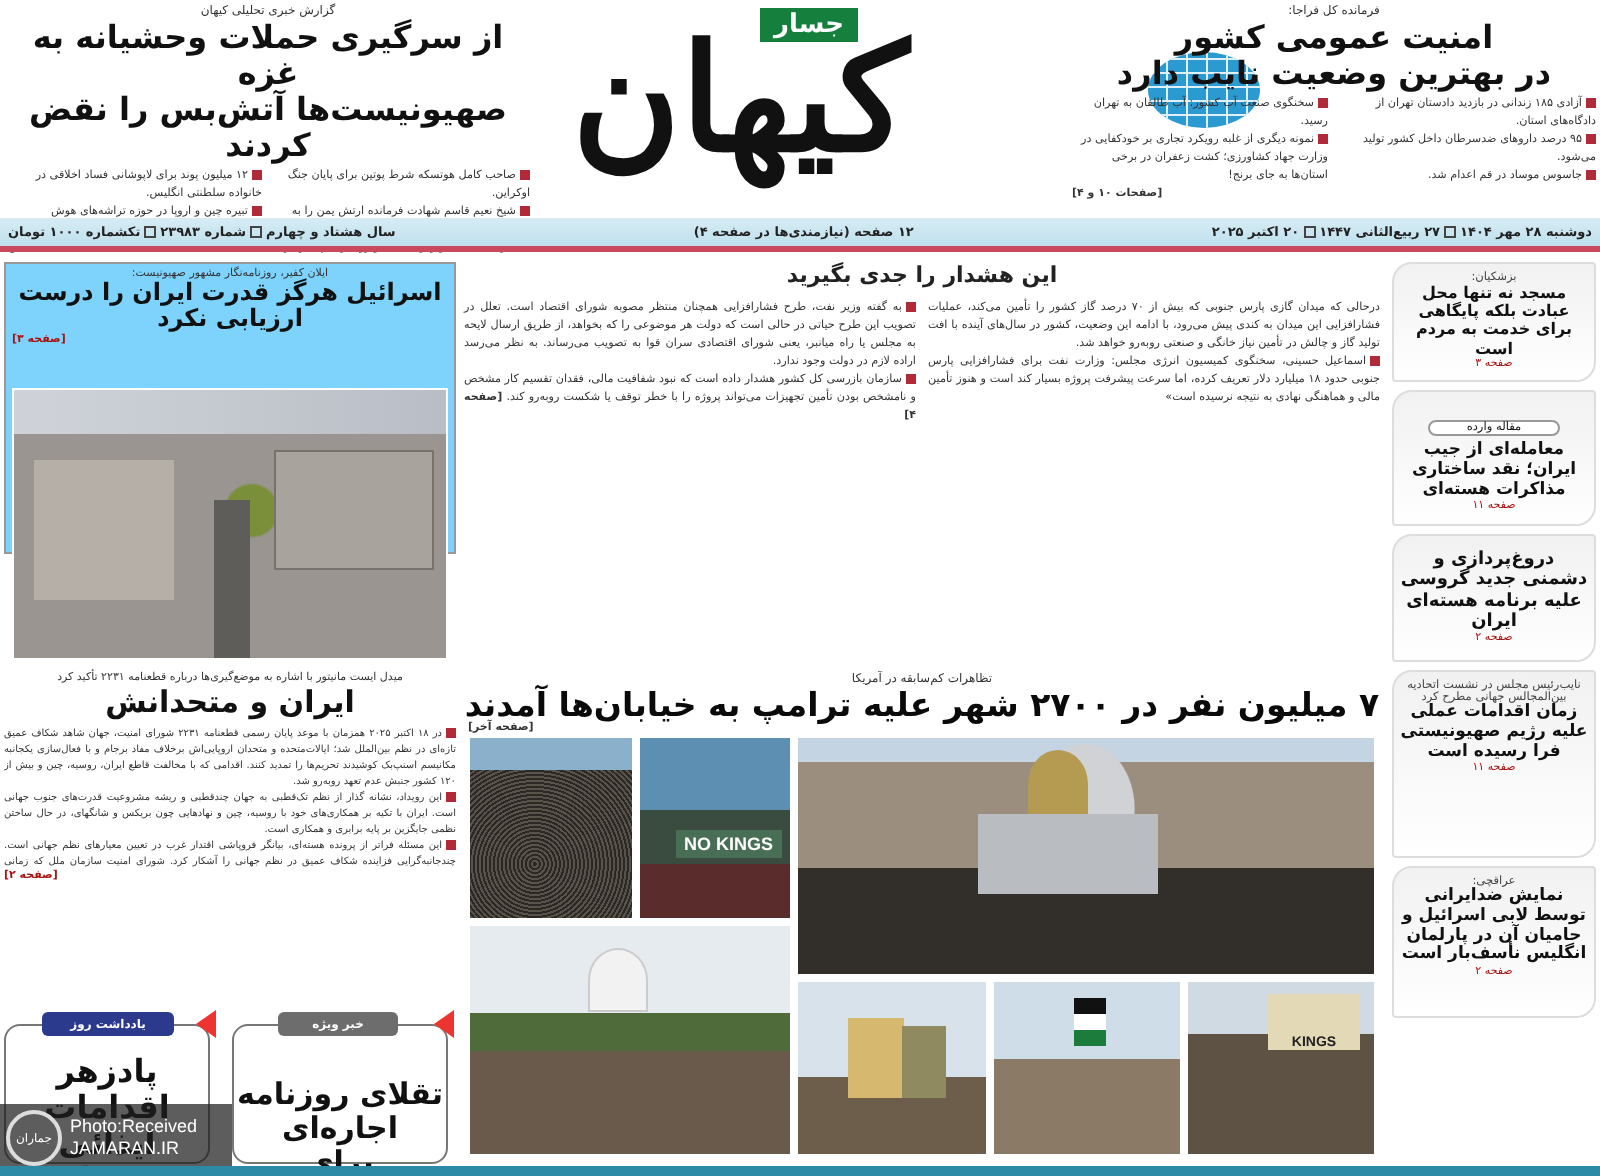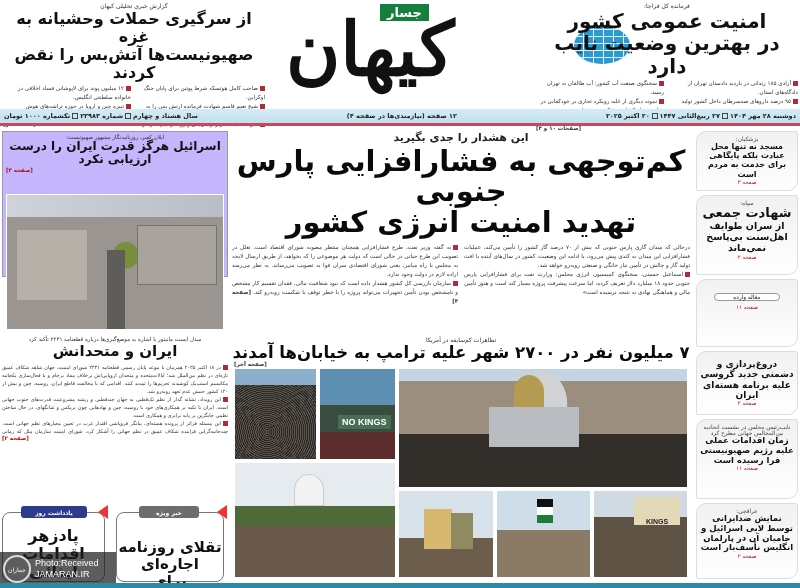--- a/index.html
+++ b/index.html
@@ -68,21 +68,21 @@
 </div>
 
 <div class="abs" style="left:280px;top:0;width:250px;height:108px">
   <div class="abs jesaar" style="left:100px;top:4px">جسار</div>
   <div class="abs globe" style="left:100px;top:26px"></div>
   <div class="abs logo-text" style="left:6px;top:6px;width:240px;text-align:left">کیهان</div>
 </div>
 
 <div class="abs" style="left:536px;top:2px;width:262px;height:104px">
   <div class="kicker" style="font-size:6px">فرمانده کل فراجا:</div>
-  <div class="teaser-h" style="font-size:20px;margin-top:1px">
+  <div class="teaser-h" style="font-size:16px;margin-top:1px">
     <div>امنیت عمومی کشور</div>
     <div>در بهترین وضعیت نایب دارد</div>
   </div>
   <div style="display:flex;gap:6px;margin-top:2px">
     <div class="tiny" style="flex:1">
       <p><span class="sq"></span><span>آزادی ۱۸۵ زندانی در بازدید دادستان تهران از دادگاه‌های استان.</span></p>
       <p><span class="sq"></span><span>۹۵ درصد داروهای ضدسرطان داخل کشور تولید می‌شود.</span></p>
       <p><span class="sq"></span><span>جاسوس موساد در قم اعدام شد.</span></p>
     </div>
     <div class="tiny" style="flex:1">
@@ -102,52 +102,43 @@
     <span>سال هشتاد و چهارم</span><span class="box"></span><span>شماره ۲۳۹۸۳</span><span class="box"></span><span>تکشماره ۱۰۰۰ تومان</span>
   </div>
 </div>
 
 <div class="abs" style="left:696px;top:131px;width:102px;height:452px;display:flex;flex-direction:column;gap:4px">
   <div class="card" style="height:60px">
     <div class="k">بزشکیان:</div>
     <div class="h" style="font-size:8px">مسجد نه تنها محل عبادت بلکه پایگاهی برای خدمت به مردم است</div>
     <div class="p">صفحه ۳</div>
   </div>
-  <div class="card" style="height:80px">
-    <div class="k">سپاه:</div>
-    <div class="h" style="font-size:13px">شهادت جمعی</div>
-    <div class="h" style="font-size:9.5px">از سران طوایف اهل‌سنت بی‌پاسخ نمی‌ماند</div>
-    <div class="p">صفحه ۲</div>
-  </div>
   <div class="card" style="height:68px">
     <div class="pill">مقاله وارده</div>
+    <div class="h" style="font-size:8.5px">معامله‌ای از جیب ایران؛ نقد ساختاری مذاکرات هسته‌ای</div>
     <div class="p">صفحه ۱۱</div>
   </div>
   <div class="card" style="height:64px">
     <div class="h" style="font-size:9px;margin-top:3px">دروغ‌پردازی و دشمنی جدید گروسی علیه برنامه هسته‌ای ایران</div>
     <div class="p">صفحه ۲</div>
   </div>
-  <div class="card" style="height:80px">
+  <div class="card" style="height:94px">
     <div class="k">نایب‌رئیس مجلس در نشست اتحادیه بین‌المجالس جهانی مطرح کرد</div>
     <div class="h" style="font-size:8.5px">زمان اقدامات عملی علیه رژیم صهیونیستی فرا رسیده است</div>
     <div class="p">صفحه ۱۱</div>
   </div>
   <div class="card" style="height:76px">
     <div class="k">عراقچی:</div>
     <div class="h" style="font-size:8.5px">نمایش ضدایرانی توسط لابی اسرائیل و حامیان آن در پارلمان انگلیس نأسف‌بار است</div>
     <div class="p">صفحه ۲</div>
   </div>
 </div>
 
 <div class="abs" style="left:232px;top:131px;width:458px;height:206px">
   <div class="kicker" style="font-size:11px;font-weight:bold;color:#222">این هشدار را جدی بگیرید</div>
-  <div class="lead-h" style="margin-top:2px">
-    <div style="font-size:29px;letter-spacing:-1px">کم‌توجهی به فشارافزایی پارس جنوبی</div>
-    <div style="font-size:29px;letter-spacing:-1px">تهدید امنیت انرژی کشور</div>
-  </div>
   <div style="display:flex;gap:6px;margin-top:6px">
     <div class="tiny" style="flex:1;text-align:justify">
       <p><span>درحالی که میدان گازی پارس جنوبی که بیش از ۷۰ درصد گاز کشور را تأمین می‌کند، عملیات فشارافزایی این میدان به کندی پیش می‌رود، با ادامه این وضعیت، کشور در سال‌های آینده با افت تولید گاز و چالش در تأمین نیاز خانگی و صنعتی روبه‌رو خواهد شد.</span></p>
       <p><span class="sq"></span><span>اسماعیل حسینی، سخنگوی کمیسیون انرژی مجلس: وزارت نفت برای فشارافزایی پارس جنوبی حدود ۱۸ میلیارد دلار تعریف کرده، اما سرعت پیشرفت پروژه بسیار کند است و هنوز تأمین مالی و هماهنگی نهادی به نتیجه نرسیده است»</span></p>
     </div>
     <div class="tiny" style="flex:1;text-align:justify">
       <p><span class="sq"></span><span>به گفته وزیر نفت، طرح فشارافزایی همچنان منتظر مصوبه شورای اقتصاد است. تعلل در تصویب این طرح حیاتی در حالی است که دولت هر موضوعی را که بخواهد، از طریق ارسال لایحه به مجلس یا راه میانبر، یعنی شورای اقتصادی سران قوا به تصویب می‌رساند. به نظر می‌رسد اراده لازم در دولت وجود ندارد.</span></p>
       <p><span class="sq"></span><span>سازمان بازرسی کل کشور هشدار داده است که نبود شفافیت مالی، فقدان تقسیم کار مشخص و نامشخص بودن تأمین تجهیزات می‌تواند پروژه را با خطر توقف یا شکست روبه‌رو کند.</span> <span class="pageref">[صفحه ۴]</span></p>
     </div>
   </div>
@@ -177,21 +168,21 @@
     <div style="position:absolute;left:52px;top:22px;width:22px;height:36px;background:#8f8a60"></div>
   </div>
   <div class="abs photo" style="left:264px;top:154px;width:95px;height:88px;background:linear-gradient(180deg,#cfdde8 0 45%,#8a7a66 45%)">
     <div style="position:absolute;left:40px;top:8px;width:16px;height:24px;background:linear-gradient(180deg,#111 33%,#fff 33% 66%,#1c7c3b 66%)"></div>
   </div>
   <div class="abs photo" style="left:361px;top:154px;width:95px;height:88px;background:linear-gradient(180deg,#cfdae2 0 30%,#5d5244 30%)">
     <div style="position:absolute;left:40px;top:6px;width:46px;height:28px;background:#e4d9b7;color:#222;font-size:7px;font-weight:bold;font-family:'Liberation Sans',sans-serif;display:flex;align-items:flex-end;justify-content:center;direction:ltr">KINGS</div>
   </div>
 </div>
 
-<div class="abs" style="left:2px;top:131px;width:226px;height:146px;border:1px solid #999;background:#c4b5fd">
+<div class="abs" style="left:2px;top:131px;width:226px;height:146px;border:1px solid #999;background:#7dd3fc">
   <div class="kicker" style="font-size:5.5px;margin-top:2px">ایلان کفیر، روزنامه‌نگار مشهور صهیونیست:</div>
   <div class="teaser-h" style="font-size:12px">
     <div>اسرائیل هرگز قدرت ایران را درست ارزیابی نکرد</div>
   </div>
   <div class="pageref" style="text-align:left;padding-left:3px;color:#a11">[صفحه ۳]</div>
   <div class="abs photo rubble" style="left:3px;top:62px;width:218px;height:136px">
     <div style="position:absolute;left:0;top:0;width:100%;height:22px;background:linear-gradient(90deg,#cfd3d9,#b9bec6)"></div>
     <div style="position:absolute;left:100px;top:55px;width:18px;height:80px;background:#5e5d5a"></div>
     <div style="position:absolute;left:130px;top:30px;width:80px;height:60px;background:#a8a39c;border:1px solid #77726b"></div>
     <div style="position:absolute;left:10px;top:35px;width:70px;height:70px;background:#b5afa7"></div>

